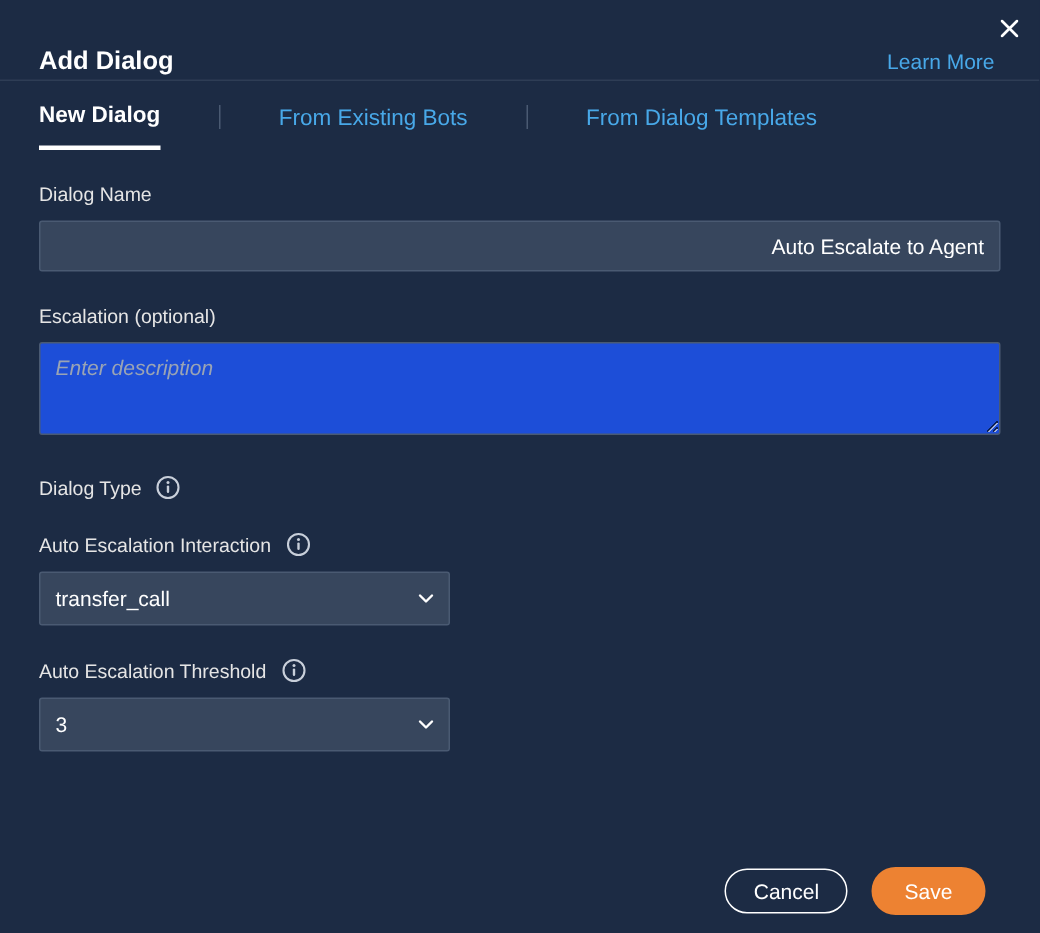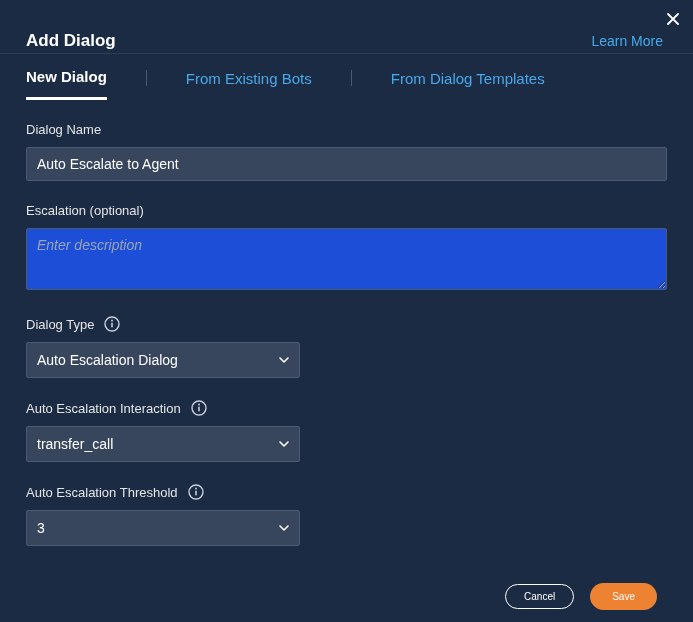--- a/index.html
+++ b/index.html
@@ -95,20 +95,21 @@
       width: 100%;
       background: #37465d;
       border: 1px solid #4a5a72;
       color: #ffffff;
       font-size: 14px;
       padding: 0 10px;
       border-radius: 2px;
       outline: none;
       height: 34px;
       font-family: inherit;
+      text-align: right;
     }
     .textarea-input {
       width: 100%;
       background: #1d4ed8;
       border: 1px solid #4a5a72;
       color: #ffffff;
       font-size: 14px;
       padding: 8px 10px;
       border-radius: 2px;
       outline: none;
@@ -154,21 +155,21 @@
     }
     .footer {
       position: absolute;
       bottom: 12px;
       right: 36px;
       display: flex;
       gap: 16px;
       align-items: center;
     }
     .btn {
-      font-size: 10px;
+      font-size: 14px;
       padding: 7px 20px;
       border-radius: 18px;
       cursor: pointer;
       font-family: inherit;
       border: none;
       outline: none;
     }
     .btn-cancel {
       background: transparent;
       color: #ffffff;
@@ -219,30 +220,20 @@
     <div class="field-label">
       <span>Dialog Type</span>
       <span class="info-icon">
         <svg width="16" height="16" viewBox="0 0 16 16">
             <circle cx="8" cy="8" r="7" fill="none" stroke="#c8cfda" stroke-width="1.4"></circle>
             <circle cx="8" cy="4.6" r="1" fill="#c8cfda"></circle>
             <rect x="7.2" y="6.6" width="1.6" height="5" rx="0.8" fill="#c8cfda"></rect>
           </svg>
       </span>
     </div>
-    <div class="select-wrapper">
-      <div class="select-input">
-        <span>Auto Escalation Dialog</span>
-      </div>
-      <span class="select-chevron">
-        <svg width="12" height="8" viewBox="0 0 12 8">
-            <path d="M2 2 L6 6 L10 2" fill="none" stroke="#ffffff" stroke-width="1.6" stroke-linecap="round" stroke-linejoin="round"></path>
-          </svg>
-      </span>
-    </div>
   </div>
 
   <div class="field-group">
     <div class="field-label">
       <span>Auto Escalation Interaction</span>
       <span class="info-icon">
         <svg width="16" height="16" viewBox="0 0 16 16">
             <circle cx="8" cy="8" r="7" fill="none" stroke="#c8cfda" stroke-width="1.4"></circle>
             <circle cx="8" cy="4.6" r="1" fill="#c8cfda"></circle>
             <rect x="7.2" y="6.6" width="1.6" height="5" rx="0.8" fill="#c8cfda"></rect>

